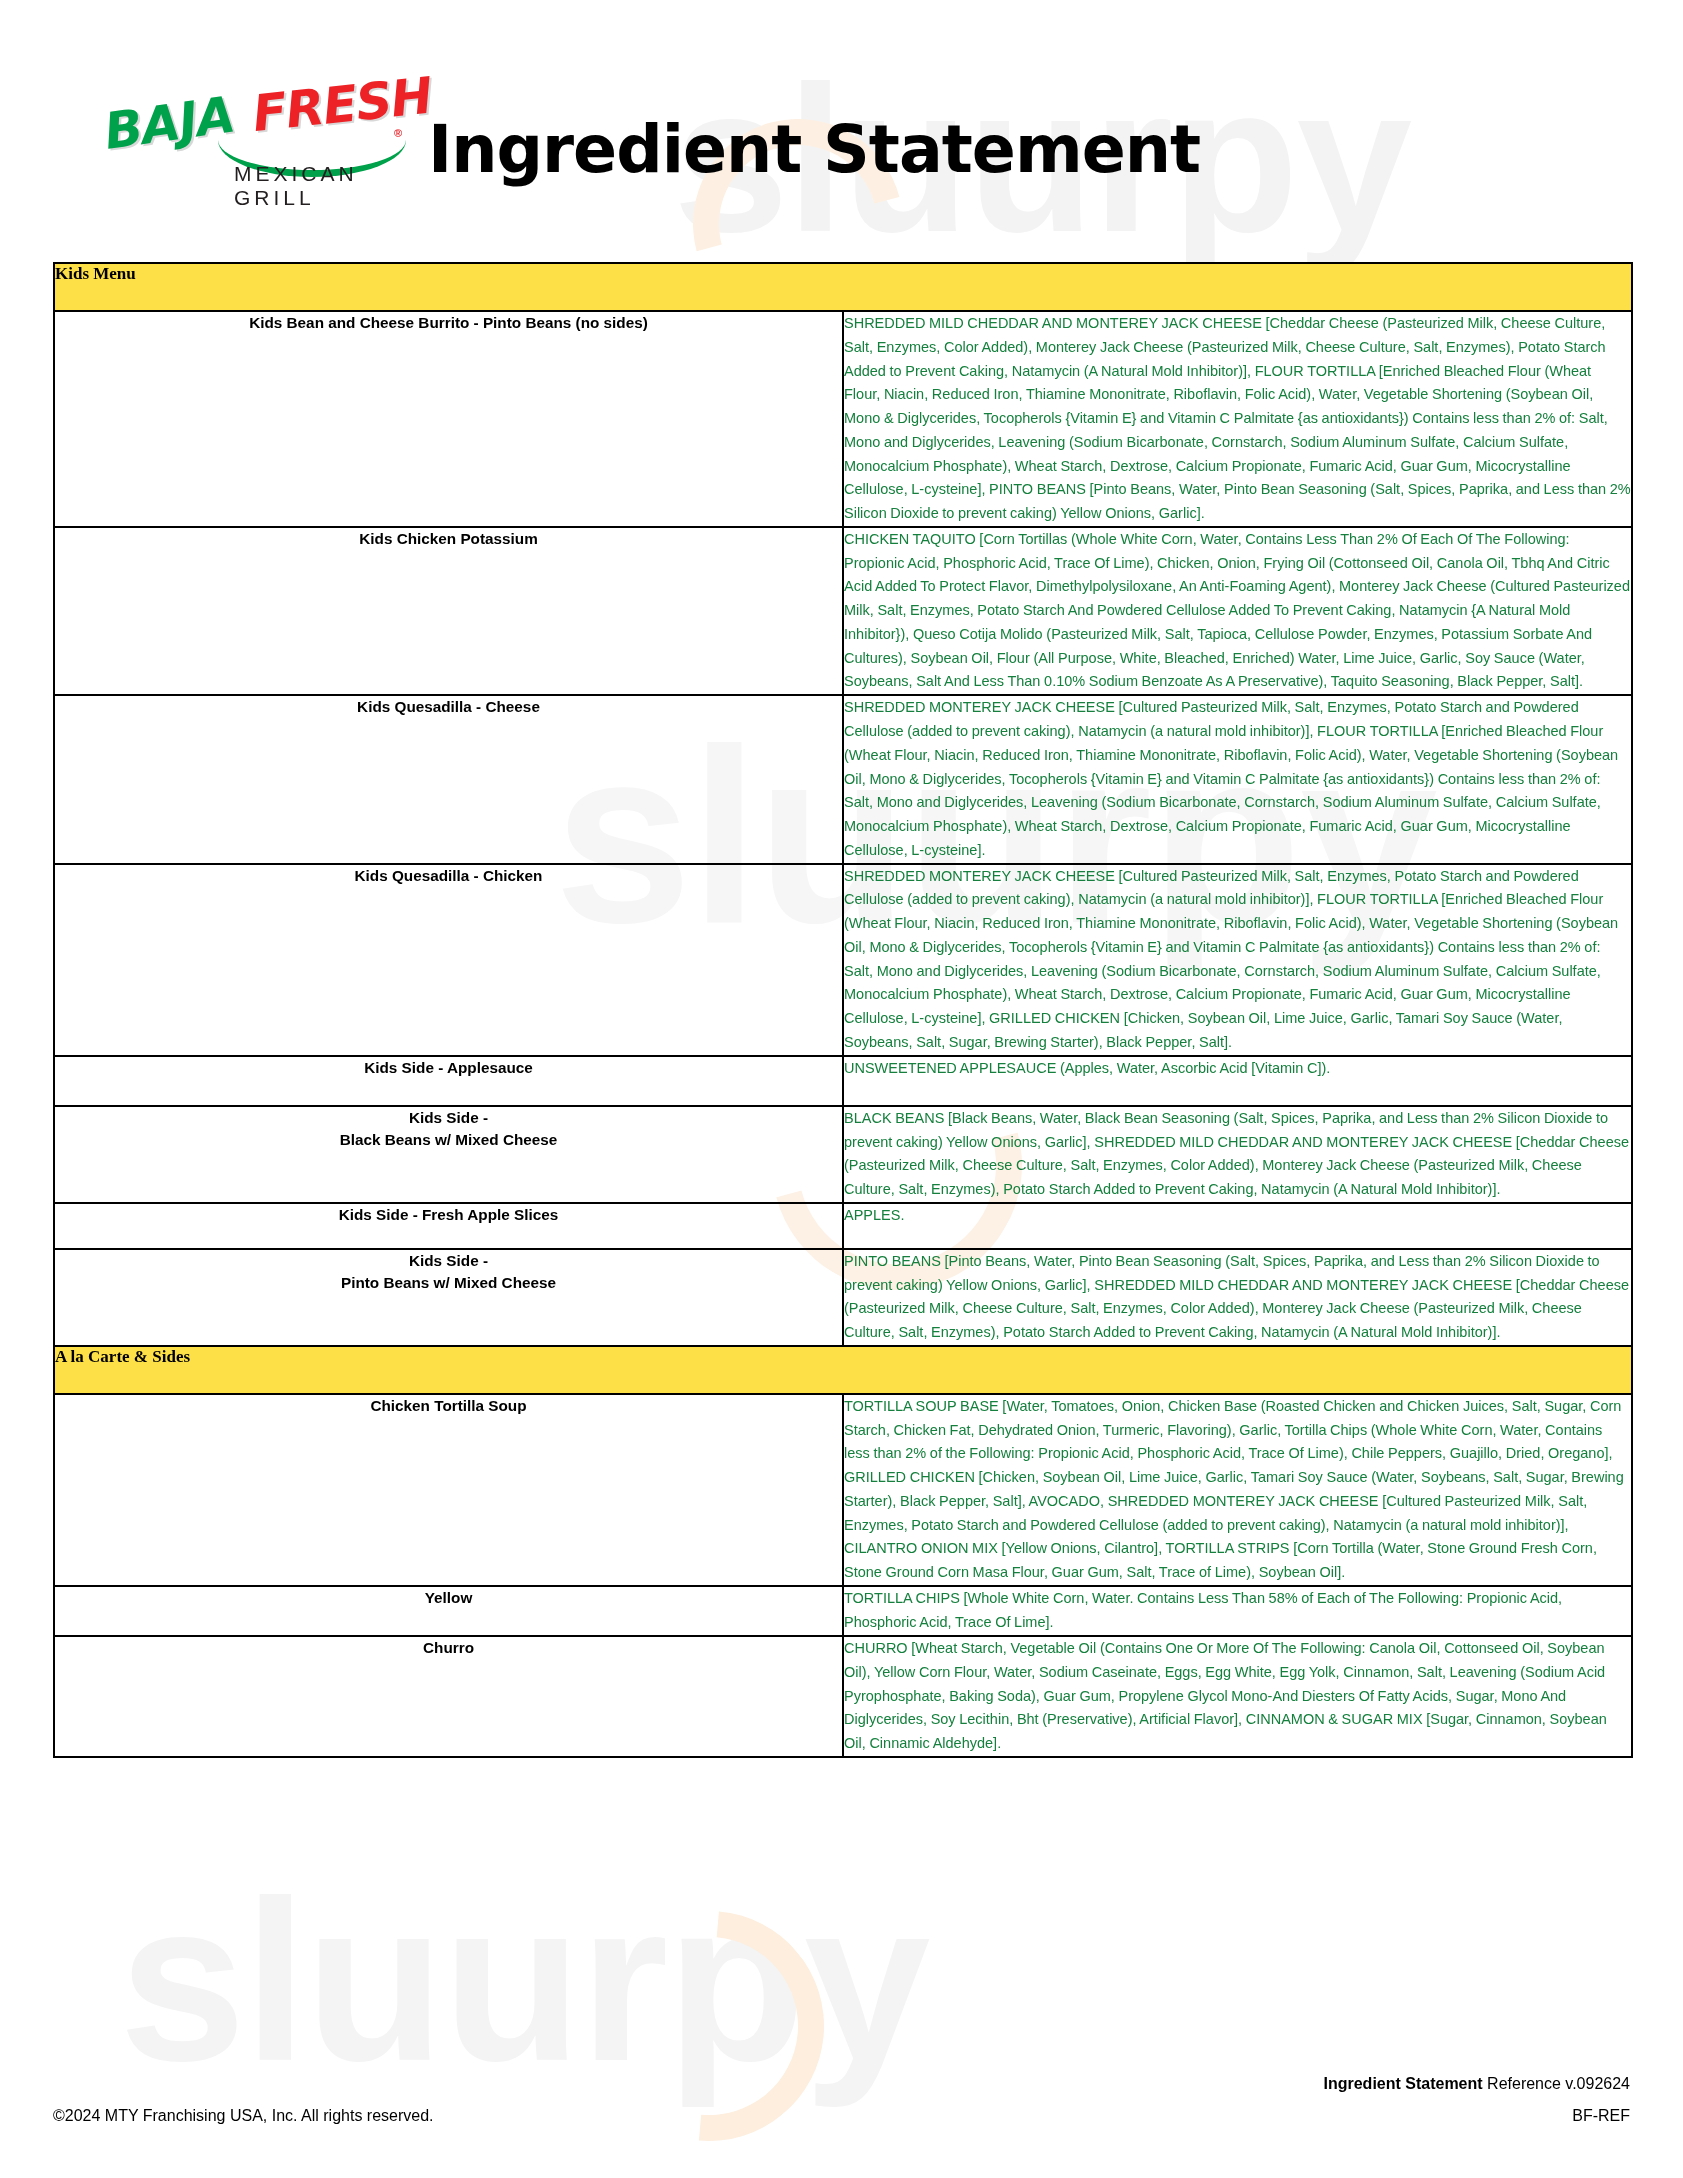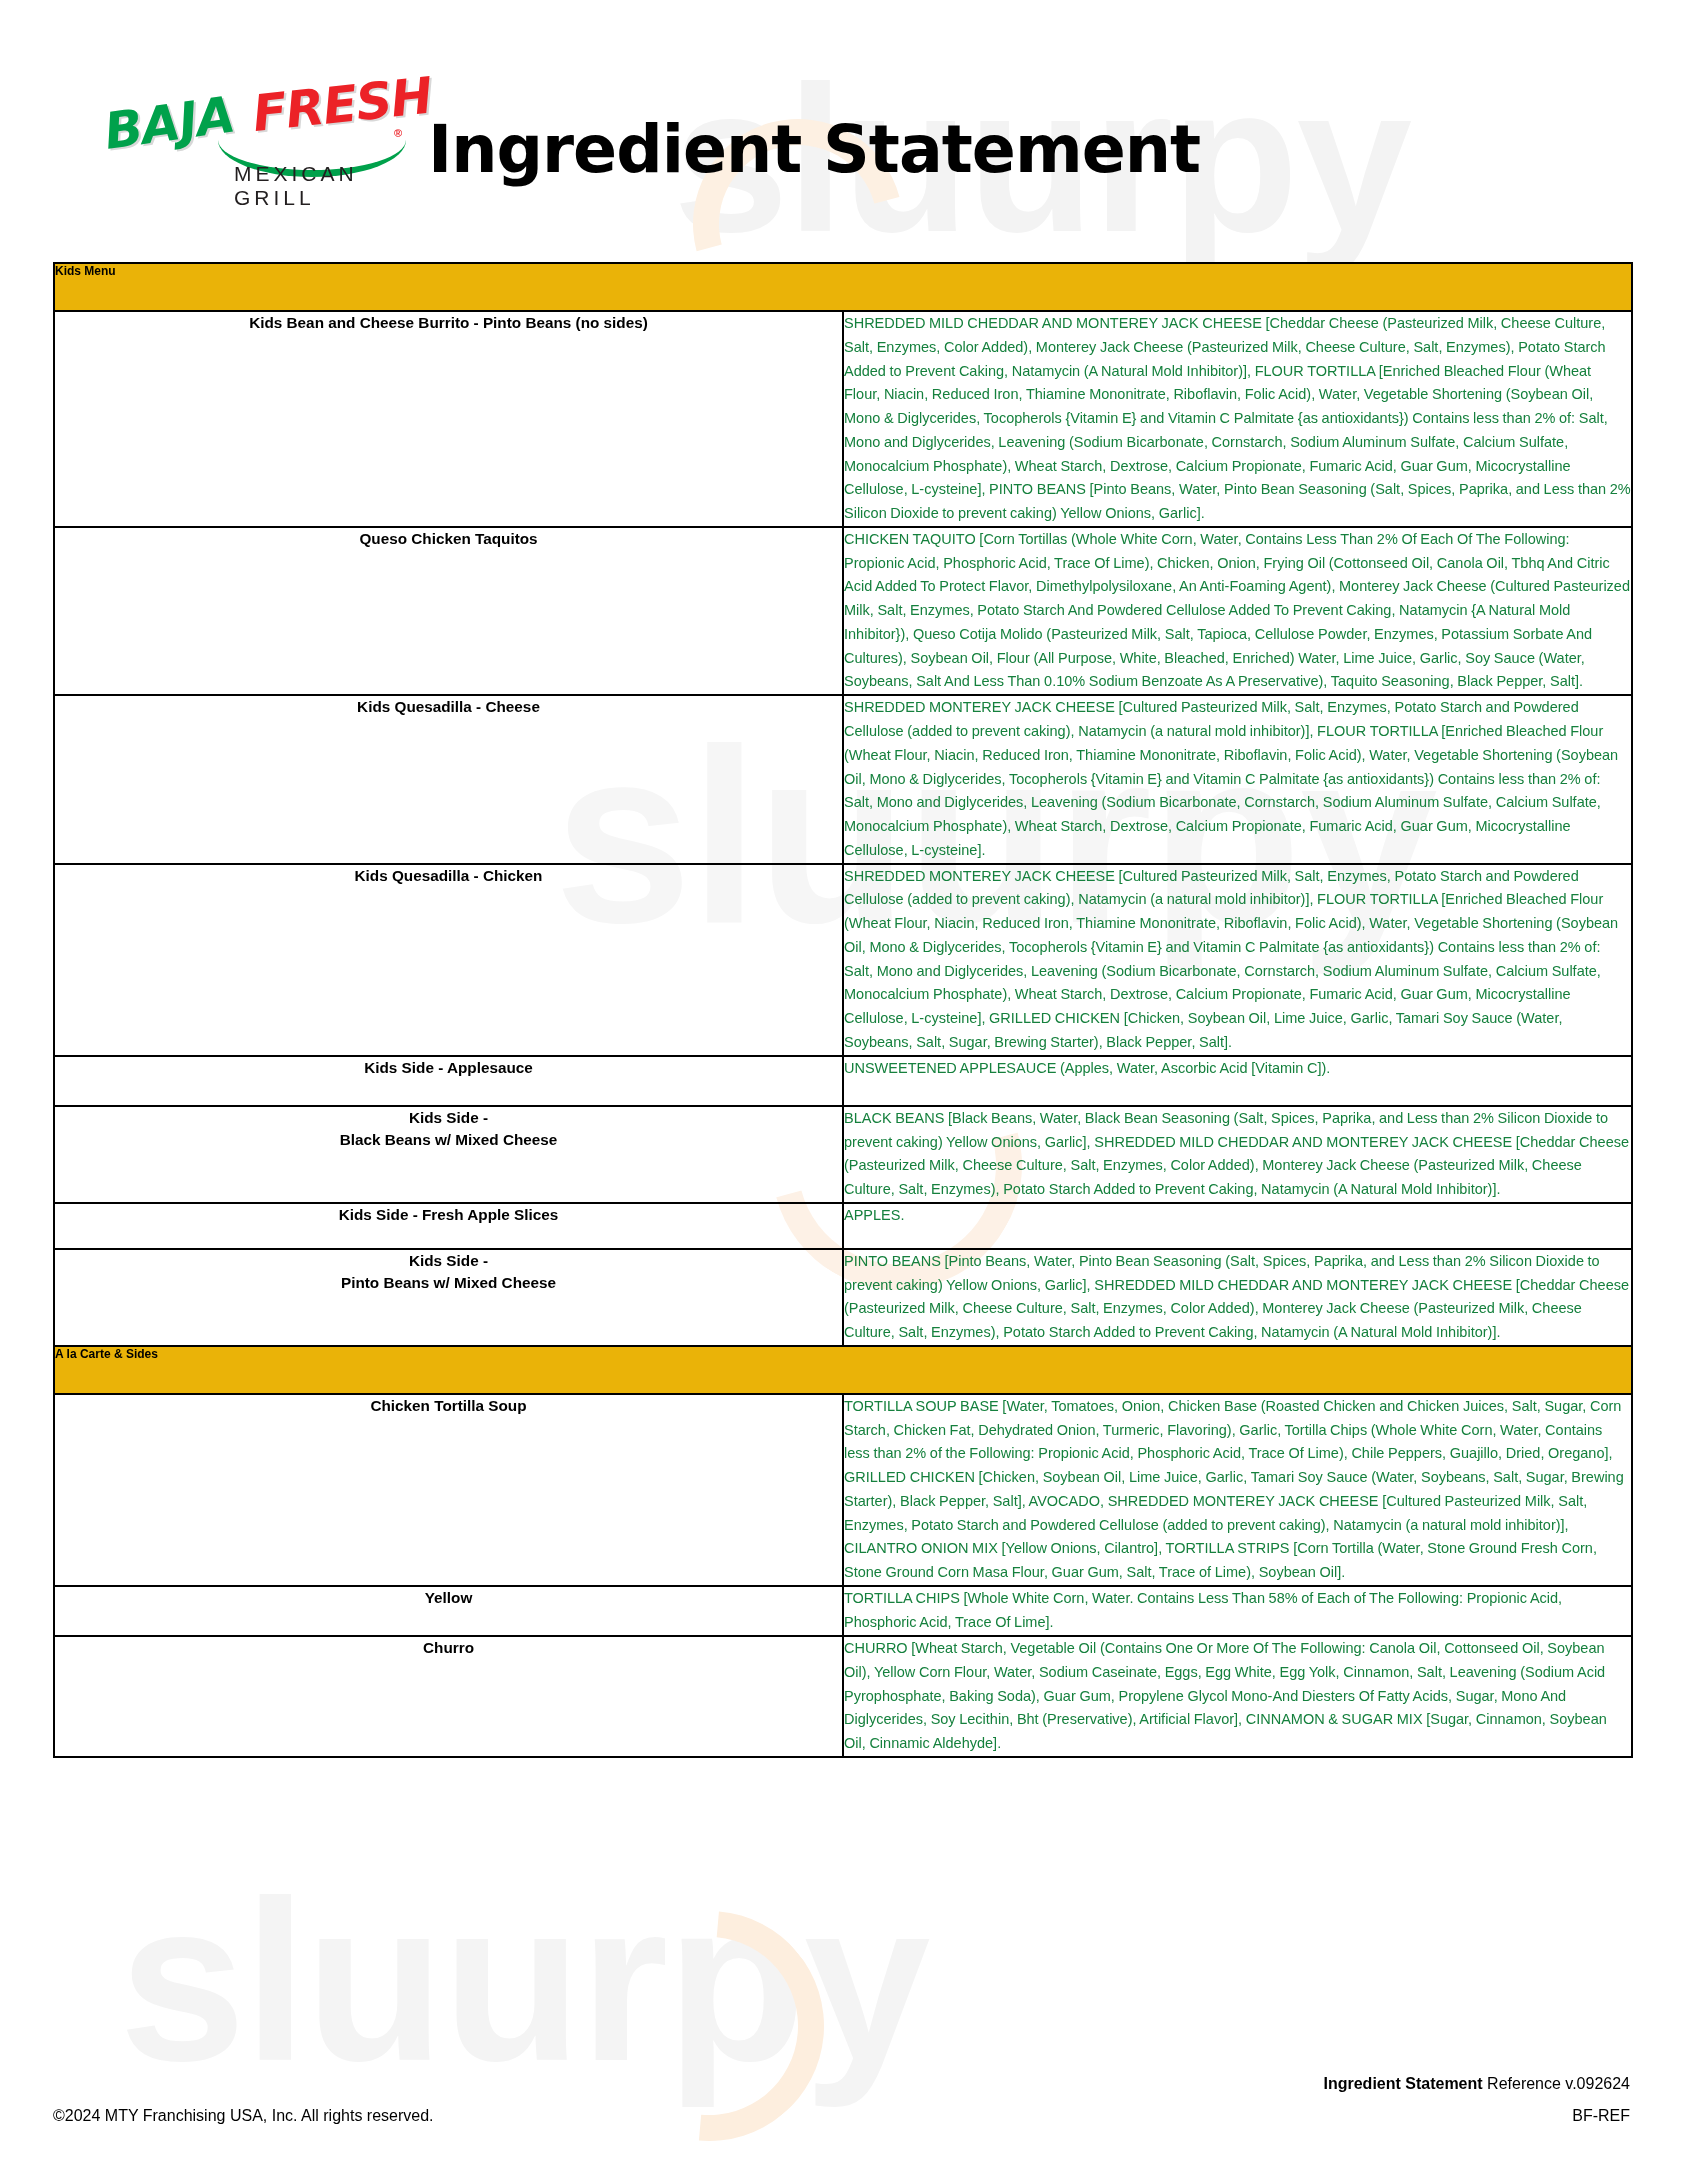--- a/index.html
+++ b/index.html
@@ -136,28 +136,28 @@
     width: 1580px;
     border-collapse: collapse;
     table-layout: fixed;
   }
   #ingredient-table td {
     border: 2px solid #000000;
     vertical-align: top;
     padding: 0;
   }
   .section-header td {
-    background: #eab308;
+    background: #fde047;
     border: 2px solid #000000;
     height: 46px;
     padding: 0 0 0 14px;
     vertical-align: middle;
-    font-family: Liberation Sans, sans-serif;
-    font-weight: bold;
-    font-size: 12px;
+    font-family: Liberation Serif, serif;
+    font-weight: bold;
+    font-size: 17px;
     color: #000000;
   }
   td.item-name {
     width: 285px;
     text-align: center;
     vertical-align: middle;
     font-family: "Liberation Sans", sans-serif;
     font-weight: bold;
     font-size: 15.3px;
     line-height: 1.45;
@@ -254,21 +254,21 @@
       <tr class="section-header">
         <td colspan="2">Kids Menu</td>
       </tr>
 
       <tr class="row-h1">
         <td class="item-name">Kids Bean and Cheese Burrito - Pinto Beans (no sides)</td>
         <td class="item-ingredients">SHREDDED MILD CHEDDAR AND MONTEREY JACK CHEESE [Cheddar Cheese (Pasteurized Milk, Cheese Culture, Salt, Enzymes, Color Added), Monterey Jack Cheese (Pasteurized Milk, Cheese Culture, Salt, Enzymes), Potato Starch Added to Prevent Caking, Natamycin (A Natural Mold Inhibitor)], FLOUR TORTILLA [Enriched Bleached Flour (Wheat Flour, Niacin, Reduced Iron, Thiamine Mononitrate, Riboflavin, Folic Acid), Water, Vegetable Shortening (Soybean Oil, Mono &amp; Diglycerides, Tocopherols {Vitamin E} and Vitamin C Palmitate {as antioxidants}) Contains less than 2% of: Salt, Mono and Diglycerides, Leavening (Sodium Bicarbonate, Cornstarch, Sodium Aluminum Sulfate, Calcium Sulfate, Monocalcium Phosphate), Wheat Starch, Dextrose, Calcium Propionate, Fumaric Acid, Guar Gum, Micocrystalline Cellulose, L-cysteine], PINTO BEANS [Pinto Beans, Water, Pinto Bean Seasoning (Salt, Spices, Paprika, and Less than 2% Silicon Dioxide to prevent caking) Yellow Onions, Garlic].</td>
       </tr>
 
       <tr class="row-h2">
-        <td class="item-name">Queso Chicken Taquitos</td>
+        <td class="item-name">Kids Chicken Potassium</td>
         <td class="item-ingredients">CHICKEN TAQUITO [Corn Tortillas (Whole White Corn, Water, Contains Less Than 2% Of Each Of The Following: Propionic Acid, Phosphoric Acid, Trace Of Lime), Chicken, Onion, Frying Oil (Cottonseed Oil, Canola Oil, Tbhq And Citric Acid Added To Protect Flavor, Dimethylpolysiloxane, An Anti-Foaming Agent), Monterey Jack Cheese (Cultured Pasteurized Milk, Salt, Enzymes, Potato Starch And Powdered Cellulose Added To Prevent Caking, Natamycin {A Natural Mold Inhibitor}), Queso Cotija Molido (Pasteurized Milk, Salt, Tapioca, Cellulose Powder, Enzymes, Potassium Sorbate And Cultures), Soybean Oil, Flour (All Purpose, White, Bleached, Enriched) Water, Lime Juice, Garlic, Soy Sauce (Water, Soybeans, Salt And Less Than 0.10% Sodium Benzoate As A Preservative), Taquito Seasoning, Black Pepper, Salt].</td>
       </tr>
 
       <tr class="row-h3">
         <td class="item-name">Kids Quesadilla - Cheese</td>
         <td class="item-ingredients">SHREDDED MONTEREY JACK CHEESE [Cultured Pasteurized Milk, Salt, Enzymes, Potato Starch and Powdered Cellulose (added to prevent caking), Natamycin (a natural mold inhibitor)], FLOUR TORTILLA [Enriched Bleached Flour (Wheat Flour, Niacin, Reduced Iron, Thiamine Mononitrate, Riboflavin, Folic Acid), Water, Vegetable Shortening (Soybean Oil, Mono &amp; Diglycerides, Tocopherols {Vitamin E} and Vitamin C Palmitate {as antioxidants}) Contains less than 2% of: Salt, Mono and Diglycerides, Leavening (Sodium Bicarbonate, Cornstarch, Sodium Aluminum Sulfate, Calcium Sulfate, Monocalcium Phosphate), Wheat Starch, Dextrose, Calcium Propionate, Fumaric Acid, Guar Gum, Micocrystalline Cellulose, L-cysteine].</td>
       </tr>
 
       <tr class="row-h4">
         <td class="item-name">Kids Quesadilla - Chicken</td>

